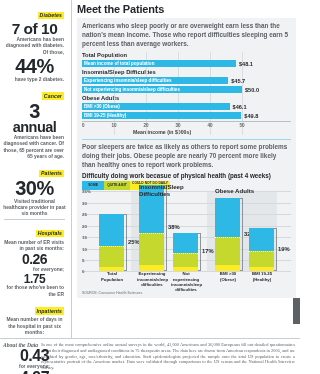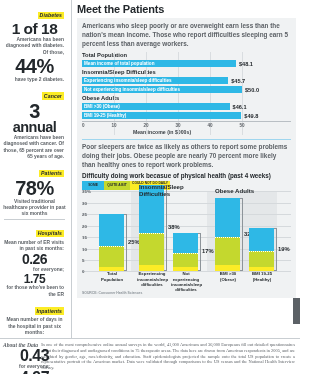--- a/index.html
+++ b/index.html
@@ -137,40 +137,40 @@
 
 <div class="page">
   <div class="top">
 
     <div class="sidebar">
 
       <div>
         <div class="tag-row">
           <span class="tag">Diabetes</span>
         </div>
-        <div class="big s-1of10">1 of 18</div>
+        <div class="big s-1of10">7 of 10</div>
         <div class="cap r">Americans has been diagnosed with diabetes. Of those,</div>
         <div class="big s-93">44%</div>
         <div class="cap r">have type 2 diabetes.</div>
       </div>
 
       <div>
         <div class="tag-row">
           <span class="tag">Cancer</span>
         </div>
         <div class="big s-12">3</div>
         <div class="big s-million">annual</div>
         <div class="cap r">Americans have been diagnosed with cancer. Of those, 65 percent are over 65 years of age.</div>
       </div>
 
       <div>
         <div class="tag-row">
           <span class="tag">Patients</span>
         </div>
-        <div class="big s-78">78%</div>
+        <div class="big s-78">30%</div>
         <div class="cap">Visited traditional healthcare provider in past six months</div>
       </div>
 
       <div class="sb-rule"></div>
 
       <div>
         <div class="tag-row">
           <span class="tag">Hospitals</span>
         </div>
         <div class="cap r">Mean number of ER visits in past six months:</div>

